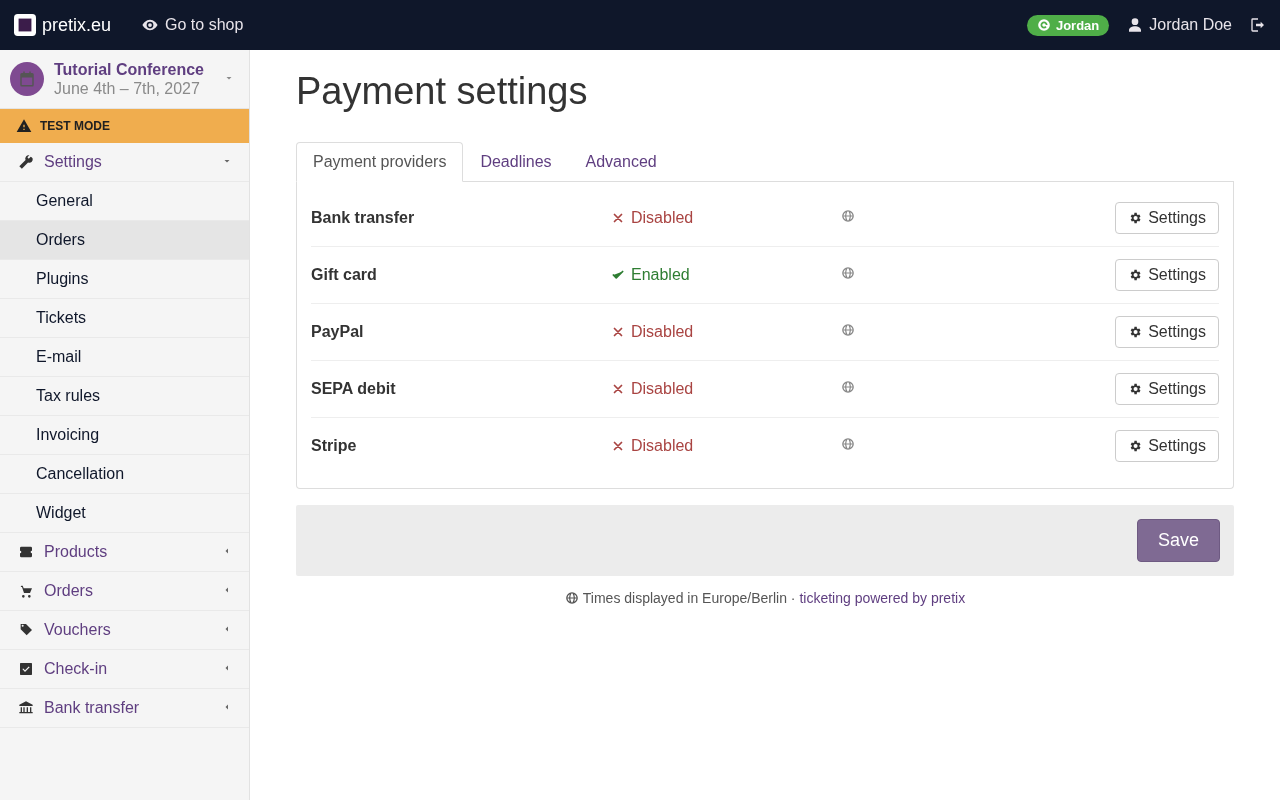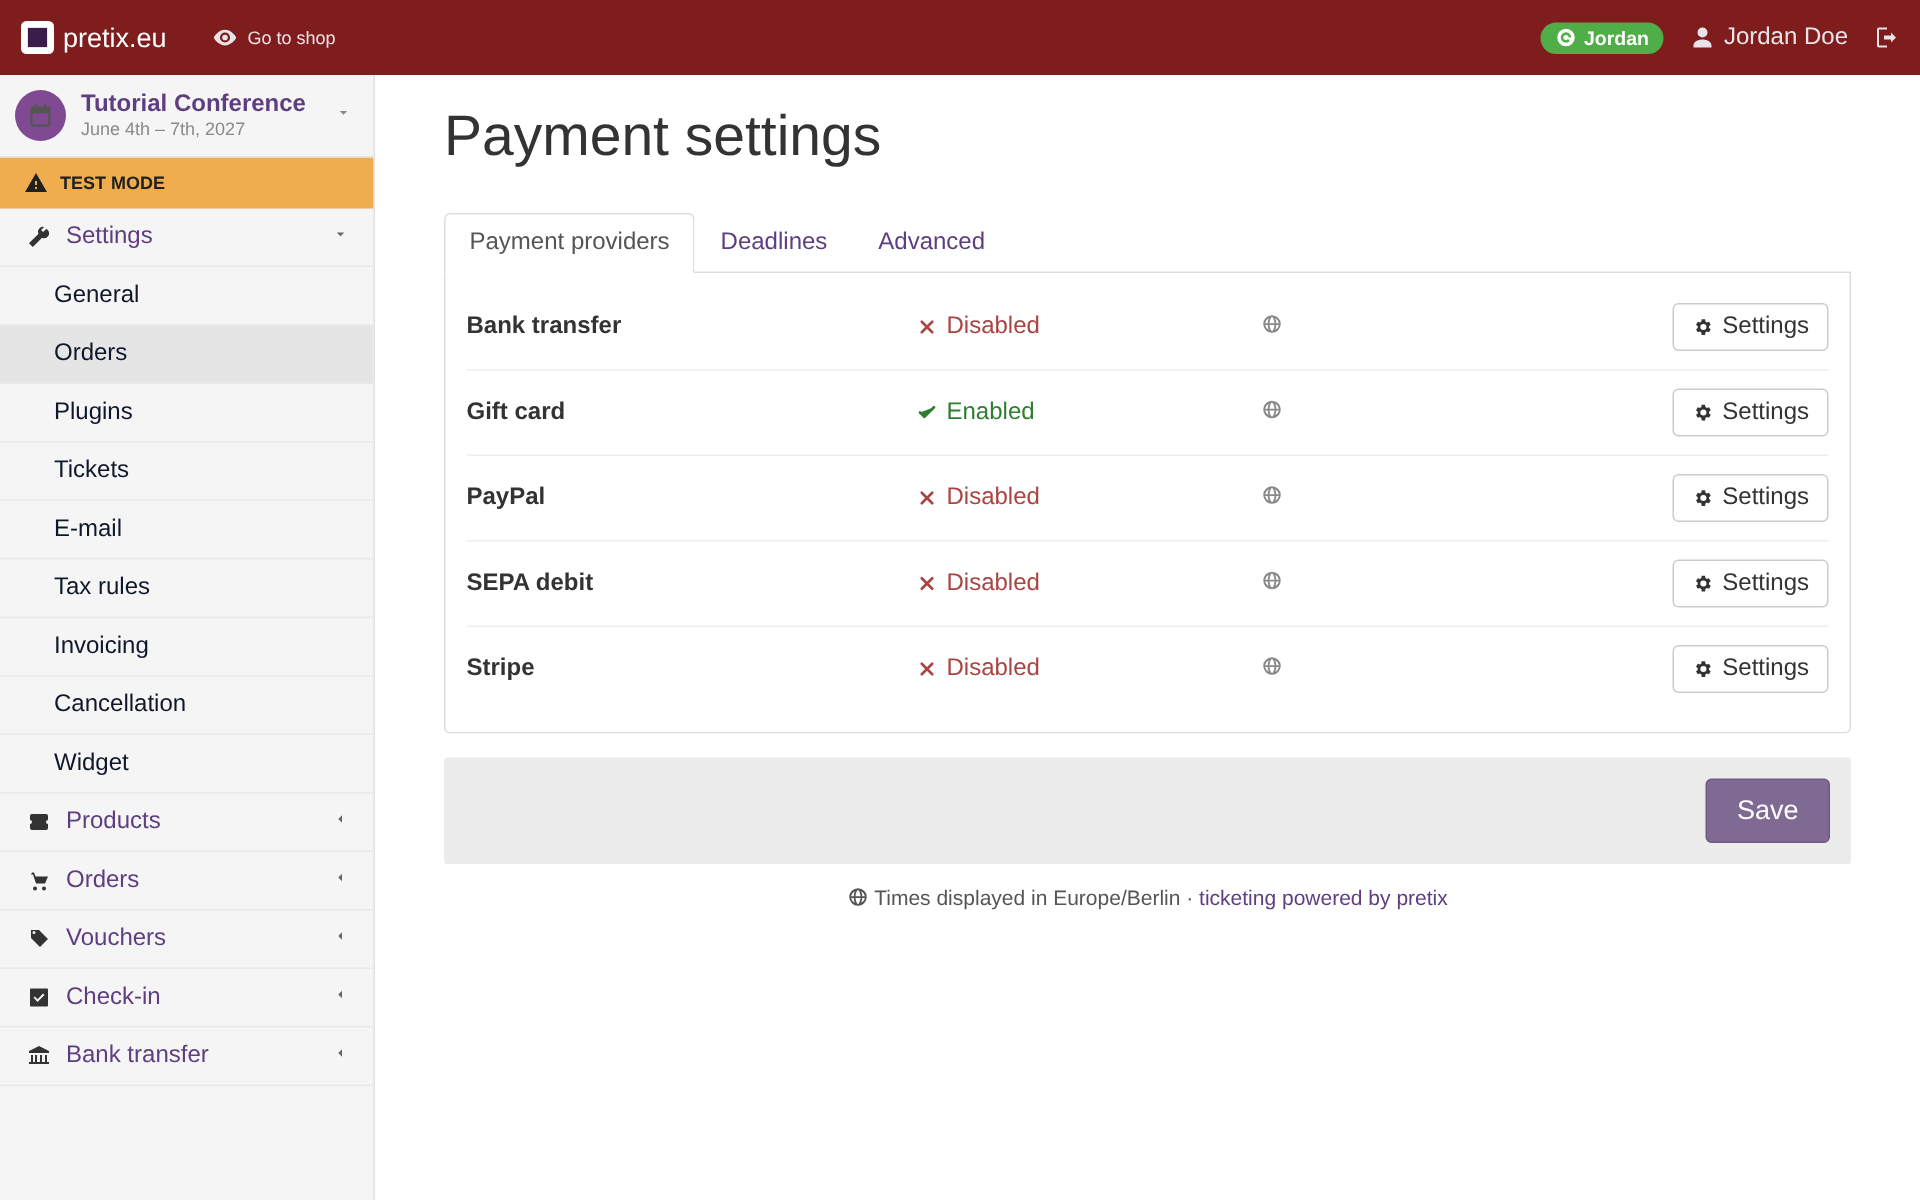--- a/index.html
+++ b/index.html
@@ -10,21 +10,21 @@
       color: #555;
       background: #fff;
       width: 1280px;
       height: 800px;
       overflow: hidden;
       position: relative;
     }
 
     
     .navbar {
-      background: #7f1d1d;
+      background: #0f172a;
       color: #f3f0f5;
       height: 50px;
       display: flex;
       align-items: center;
       padding: 0 14px;
       width: 100%;
       position: relative;
       z-index: 10;
     }
     .brand {
@@ -33,21 +33,21 @@
       color: #fff;
       font-size: 18px;
       font-weight: 500;
       margin-right: 20px;
     }
     .brand svg { margin-right: 6px; }
     .nav-link {
       color: #e8e4ea;
       display: inline-flex;
       align-items: center;
-      font-size: 12px;
+      font-size: 16px;
       padding: 0 10px;
       height: 50px;
     }
     .nav-right { margin-left: auto; display: flex; align-items: center; }
     .badge-support {
       background: #4fae48;
       color: #fff;
       border-radius: 12px;
       padding: 3px 10px;
       font-size: 13px;
@@ -88,21 +88,21 @@
       width: 34px; height: 34px;
       border-radius: 50%;
       background: #7f4a91;
       display: flex; align-items: center; justify-content: center;
       flex-shrink: 0;
       margin-right: 10px;
     }
     .event-icon svg { fill: #fff; width: 18px; height: 18px; }
     .event-titles { line-height: 1.2; flex:1; min-width:0; }
     .event-title { color: #5f3e80; font-weight: 600; font-size: 16px; white-space: nowrap; overflow: hidden; text-overflow: ellipsis;}
-    .event-dates { color: #8a8a8a; font-size: 12px; }
+    .event-dates { color: #8a8a8a; font-size: 16px; }
     .event-caret { color: #8a8a8a; }
 
     .testmode {
       background: #f0ad4e;
       color: #212121;
       font-weight: 700;
       padding: 9px 16px;
       display: flex;
       align-items: center;
       font-size: 12px;

